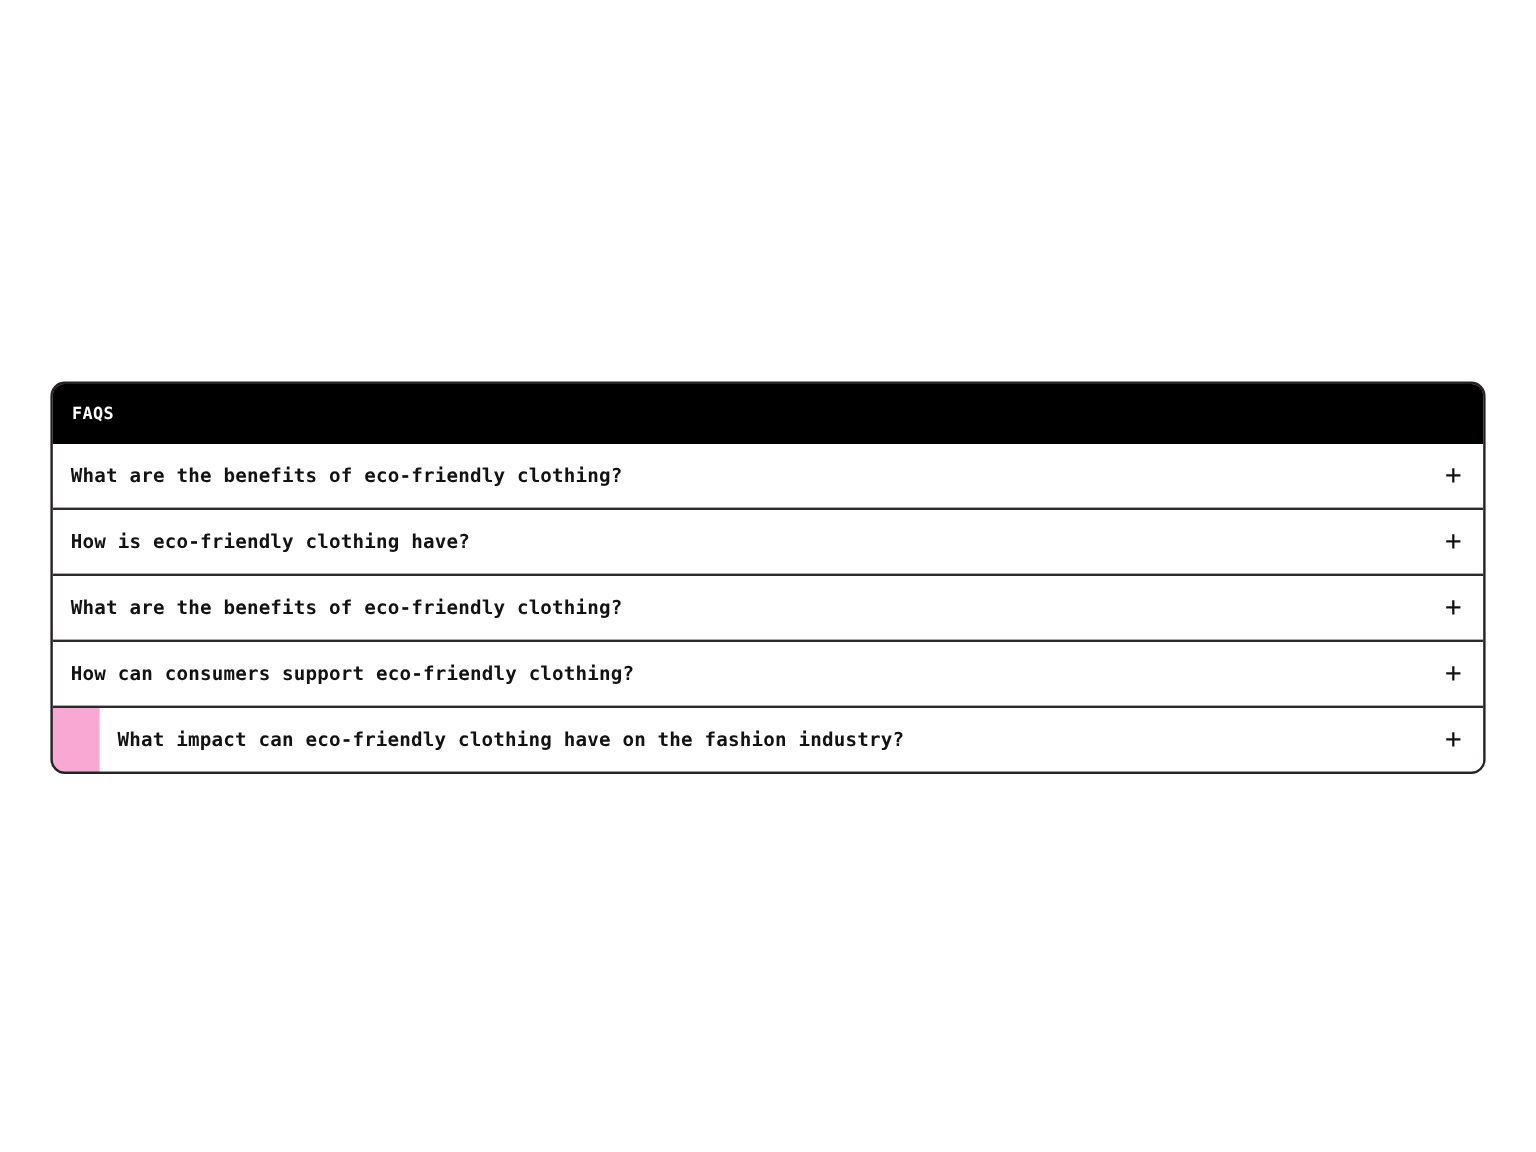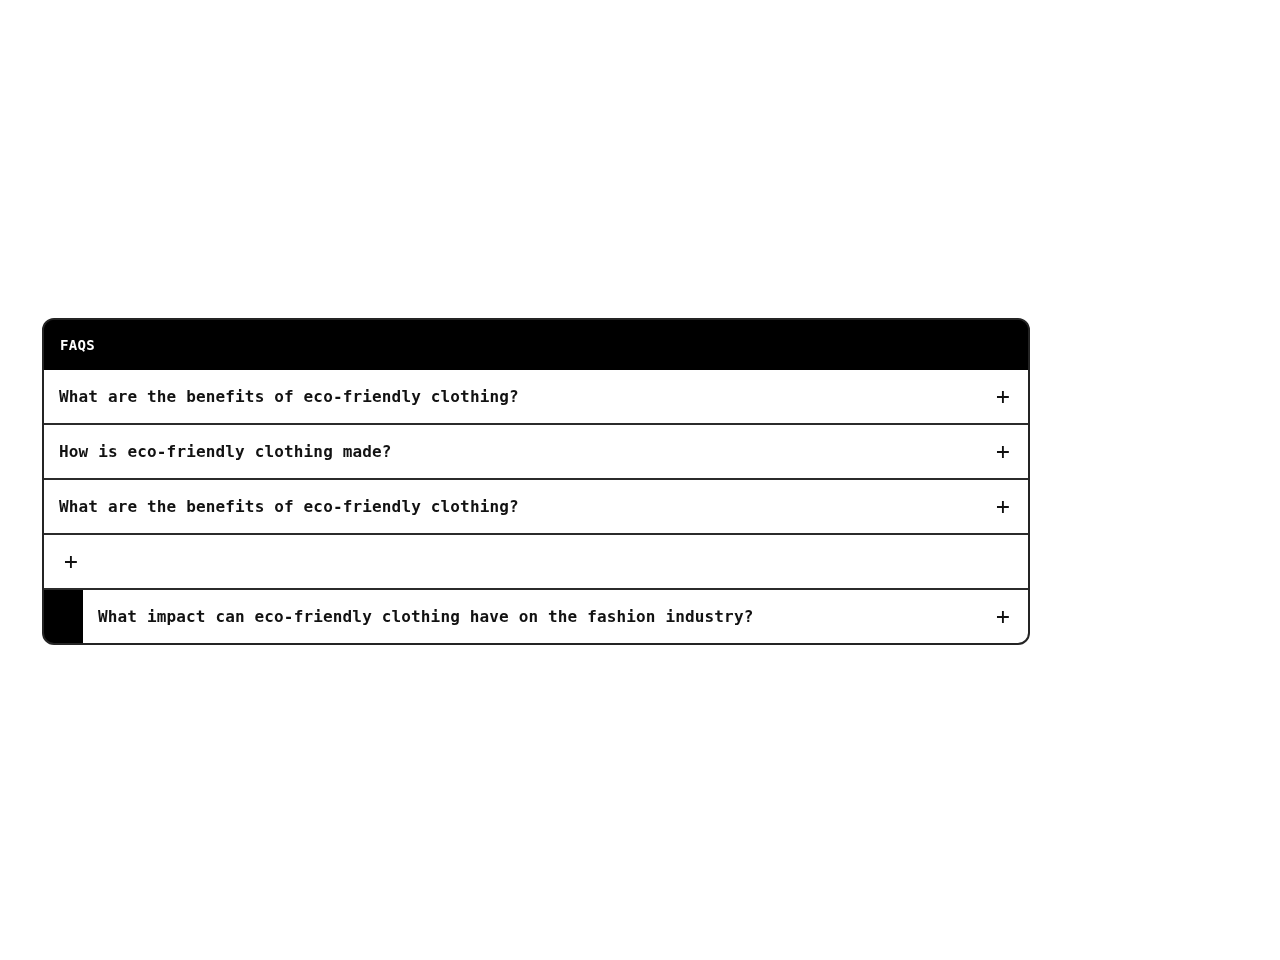--- a/index.html
+++ b/index.html
@@ -8,26 +8,26 @@
     background: #ffffff;
     width: 1280px;
     height: 960px;
     font-family: "DejaVu Sans Mono", "Liberation Mono", monospace;
   }
 
   .faq-panel {
     position: absolute;
     left: 42px;
     top: 318px;
-    width: 988px;
+    width: 1196px;
     box-sizing: border-box;
     border: 2px solid #242424;
     border-radius: 12px;
     overflow: hidden;
-    background: #000000;
+    background: #f9a8d4;
   }
 
   .faq-header {
     background: #000000;
     height: 50px;
     display: flex;
     align-items: center;
     padding: 0 16px;
     box-sizing: border-box;
   }
@@ -84,30 +84,31 @@
   <div class="faq-header">
     <span class="faq-title">FAQS</span>
   </div>
   <div id="faq-rows">
   <div class="faq-row">
     <span class="faq-question">What are the benefits of eco-friendly clothing?</span>
     <span class="plus-icon">+</span>
   </div>
 
   <div class="faq-row">
-    <span class="faq-question">How is eco-friendly clothing made?</span>
+    <span class="faq-question">How is eco-friendly clothing have?</span>
     <span class="plus-icon">+</span>
   </div>
 
   <div class="faq-row">
     <span class="faq-question">What are the benefits of eco-friendly clothing?</span>
     <span class="plus-icon">+</span>
   </div>
 
   <div class="faq-row">
+    <span class="faq-question">How can consumers support eco-friendly clothing?</span>
     <span class="plus-icon">+</span>
   </div>
 
   <div class="faq-row">
     <span class="faq-question">What impact can eco-friendly clothing have on the fashion industry?</span>
     <span class="plus-icon">+</span>
   </div>
 </div>
 </div>
 

